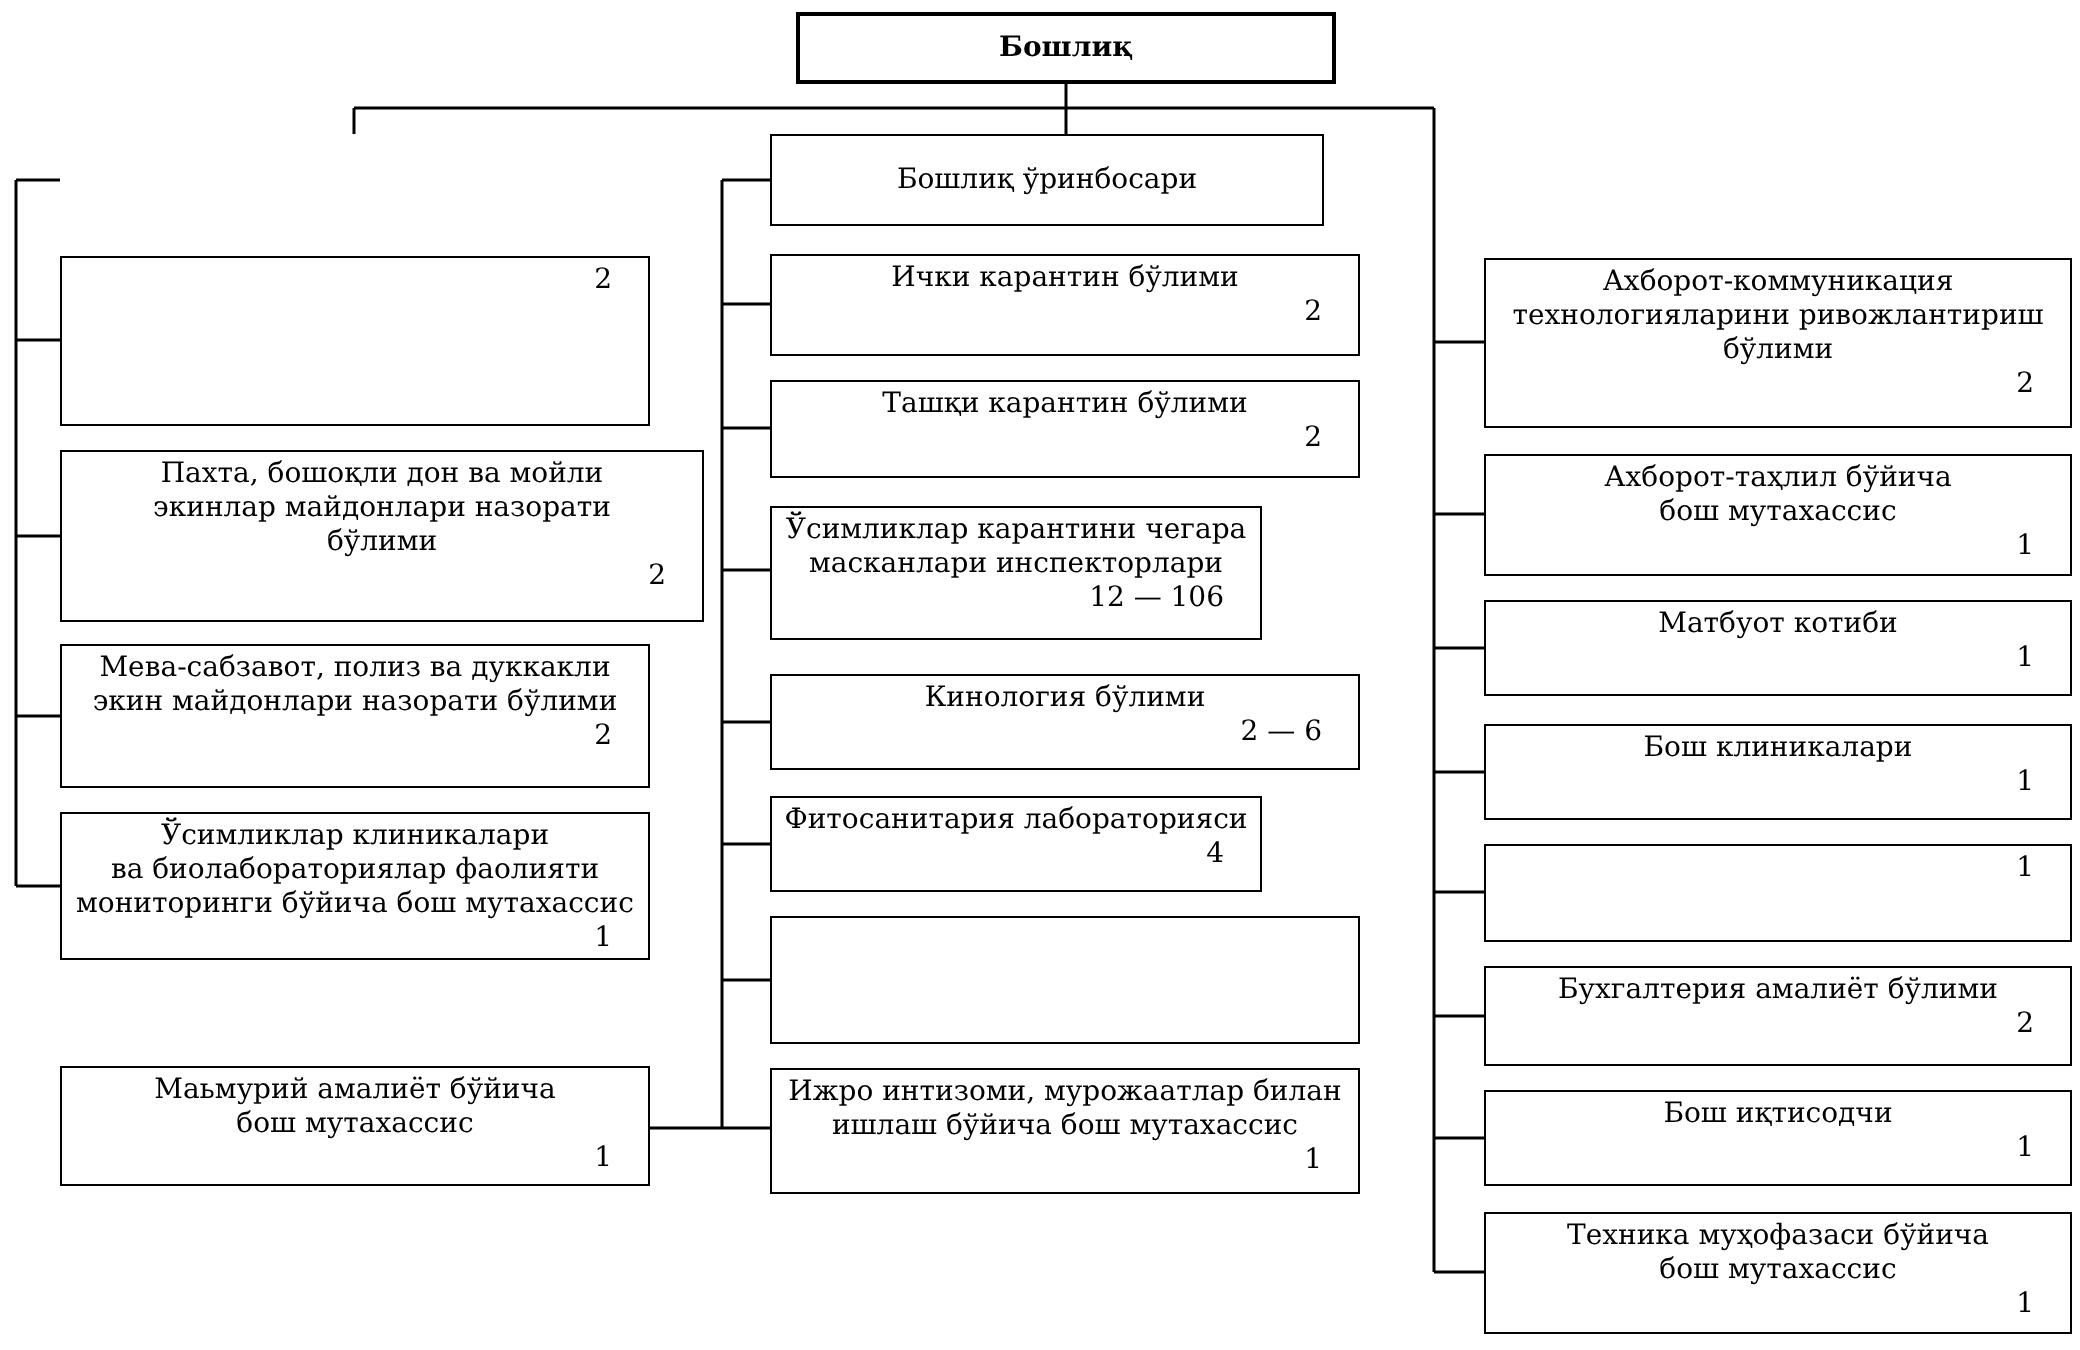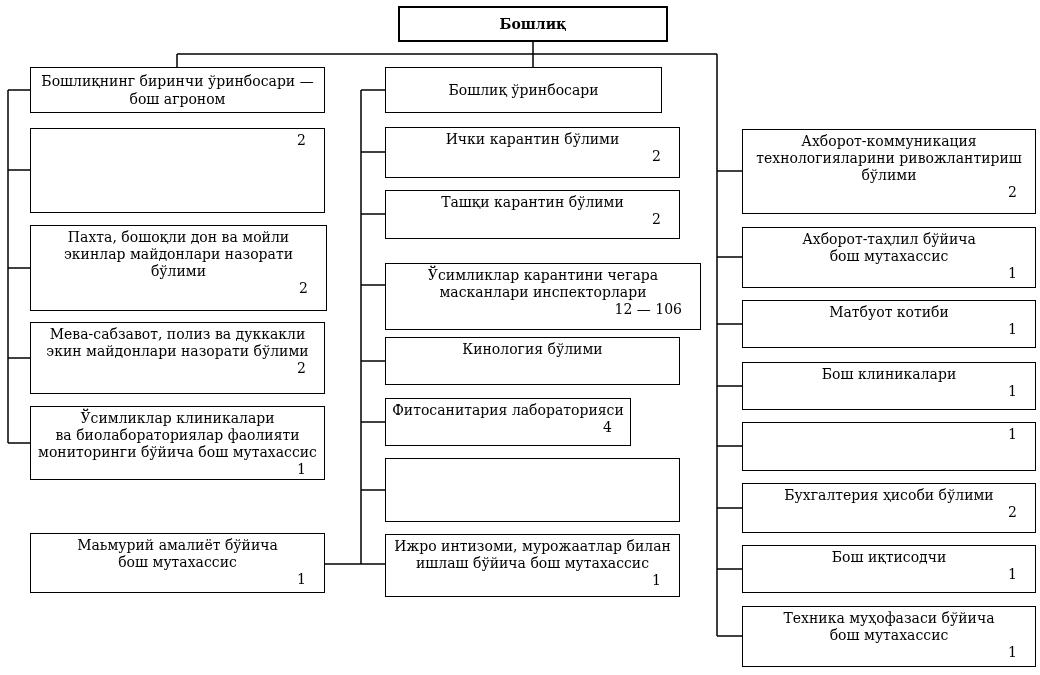--- a/index.html
+++ b/index.html
@@ -75,28 +75,24 @@
       <line x1="361" y1="490" x2="385" y2="490"></line>
 
       <line x1="325" y1="564" x2="385" y2="564"></line>
     </g>
   </svg>
 
   <div class="node root center-v" style="left:398px;top:6px;width:270px;height:36px">
     <div class="lbl">Бошлиқ</div>
   </div>
 
-  <div class="node center-v" style="left:30px;top:67px;width:295px;height:46px">
-    <div class="lbl">Бошлиқнинг биринчи ўринбосари —
-бош агроном</div>
-  </div>
   <div class="node" style="left:30px;top:128px;width:295px;height:85px">
     <div class="cnt">2</div>
   </div>
-  <div class="node" style="left:30px;top:225px;width:297px;height:86px">
+  <div class="node" style="left:30px;top:225px;width:322px;height:86px">
     <div class="lbl">Пахта, бошоқли дон ва мойли
 экинлар майдонлари назорати
 бўлими</div>
     <div class="cnt">2</div>
   </div>
   <div class="node" style="left:30px;top:322px;width:295px;height:72px">
     <div class="lbl">Мева-сабзавот, полиз ва дуккакли
 экин майдонлари назорати бўлими</div>
     <div class="cnt">2</div>
   </div>
@@ -116,27 +112,28 @@
     <div class="lbl">Бошлиқ ўринбосари</div>
   </div>
   <div class="node" style="left:385px;top:127px;width:295px;height:51px">
     <div class="lbl">Ички карантин бўлими</div>
     <div class="cnt">2</div>
   </div>
   <div class="node" style="left:385px;top:190px;width:295px;height:49px">
     <div class="lbl">Ташқи карантин бўлими</div>
     <div class="cnt">2</div>
   </div>
-  <div class="node" style="left:385px;top:263px;width:316px;height:67px">
+  <div class="node" style="left:385px;top:253px;width:246px;height:67px">
     <div class="lbl">Ўсимликлар карантини чегара
 масканлари инспекторлари</div>
     <div class="cnt">12 — 106</div>
   </div>
   <div class="node" style="left:385px;top:337px;width:295px;height:48px">
     <div class="lbl">Кинология бўлими</div>
+    <div class="cnt">2 — 6</div>
   </div>
   <div class="node" style="left:385px;top:398px;width:246px;height:48px">
     <div class="lbl">Фитосанитария лабораторияси</div>
     <div class="cnt">4</div>
   </div>
   <div class="node" style="left:385px;top:458px;width:295px;height:64px">
   </div>
   <div class="node" style="left:385px;top:534px;width:295px;height:63px">
     <div class="lbl">Ижро интизоми, мурожаатлар билан
 ишлаш бўйича бош мутахассис</div>
@@ -159,21 +156,21 @@
     <div class="cnt">1</div>
   </div>
   <div class="node" style="left:742px;top:362px;width:294px;height:48px">
     <div class="lbl">Бош клиникалари</div>
     <div class="cnt">1</div>
   </div>
   <div class="node" style="left:742px;top:422px;width:294px;height:49px">
     <div class="cnt">1</div>
   </div>
   <div class="node" style="left:742px;top:483px;width:294px;height:50px">
-    <div class="lbl">Бухгалтерия ҳисоби бўлими</div>
+    <div class="lbl">Бухгалтерия амалиёт бўлими</div>
     <div class="cnt">2</div>
   </div>
   <div class="node" style="left:742px;top:545px;width:294px;height:48px">
     <div class="lbl">Бош иқтисодчи</div>
     <div class="cnt">1</div>
   </div>
   <div class="node" style="left:742px;top:606px;width:294px;height:61px">
     <div class="lbl">Техника муҳофазаси бўйича
 бош мутахассис</div>
     <div class="cnt">1</div>

